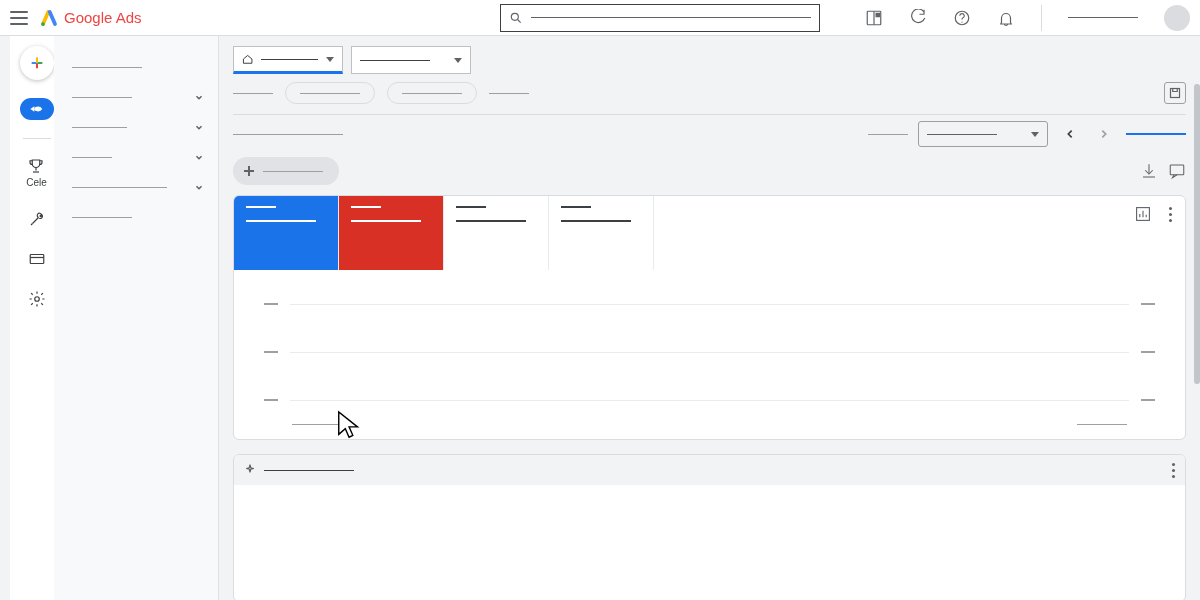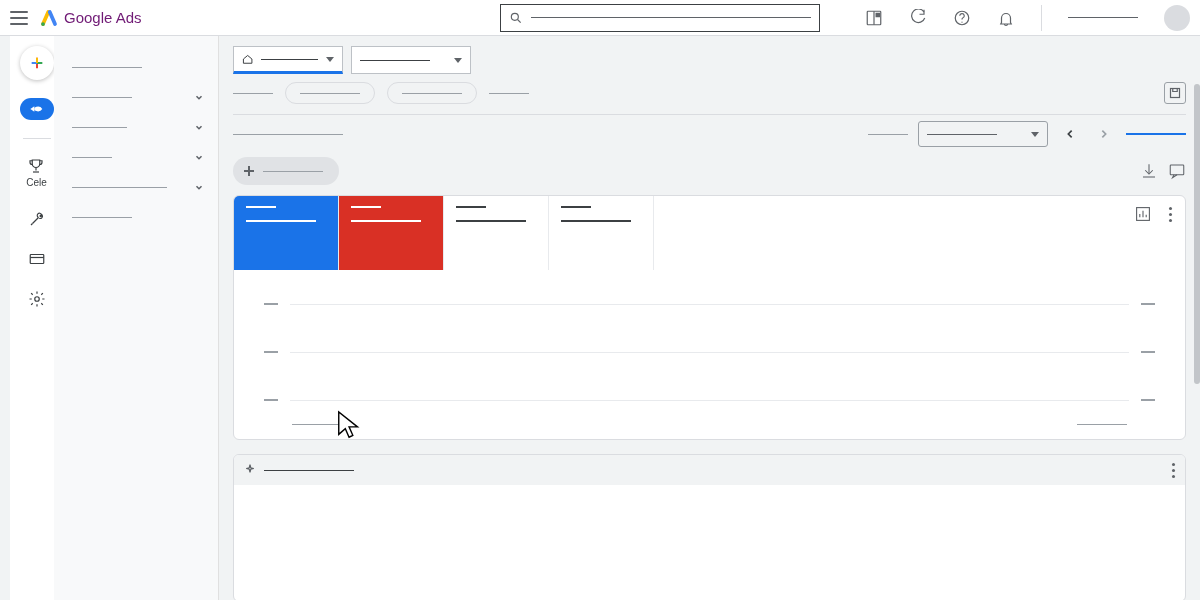--- a/index.html
+++ b/index.html
@@ -5,21 +5,21 @@
   * { box-sizing: border-box; margin: 0; padding: 0; font-family: Arial, sans-serif; }
   body { width: 1200px; height: 600px; background: #f1f3f4; overflow: hidden; position: relative; }
 
   
   .topbar { position: absolute; top: 0; left: 0; right: 0; height: 36px; background: #fff; border-bottom: 1px solid #dadce0; display: flex; align-items: center; padding: 0 10px; gap: 12px; }
   .hamburger { width: 18px; height: 14px; display: flex; flex-direction: column; justify-content: space-between; cursor: pointer; }
   .hamburger span { height: 2px; background: #5f6368; border-radius: 1px; }
   .ga-logo { display: flex; align-items: center; gap: 6px; }
   .ga-logo-mark { width: 18px; height: 18px; position: relative; }
   .ga-logo-mark svg { width: 18px; height: 18px; }
-  .ga-logo-text { font-size: 15px; color: #701a75; }
+  .ga-logo-text { font-size: 15px; color: #ef4444; }
   .ga-logo-text b { font-weight: 500; }
   .searchbar { position: absolute; left: 500px; width: 320px; height: 28px; border: 1px solid #3c4043; display: flex; align-items: center; padding: 0 8px; gap: 8px; background: #fff; }
   .searchbar svg { width: 14px; height: 14px; }
   .searchbar .sline { flex: 1; height: 0; border-top: 1px solid #5f6368; }
   .topbar-right { position: absolute; right: 10px; display: flex; align-items: center; gap: 26px; }
   .topbar-right .icon-stroke { width: 18px; height: 18px; stroke: #5f6368; fill: none; stroke-width: 1.6; }
   .topbar-sep { width: 1px; height: 26px; background: #dadce0; }
   .acct-line { width: 70px; height: 0; border-top: 1px solid #5f6368; }
   .avatar { width: 26px; height: 26px; border-radius: 50%; background: #dadce0; }
 

